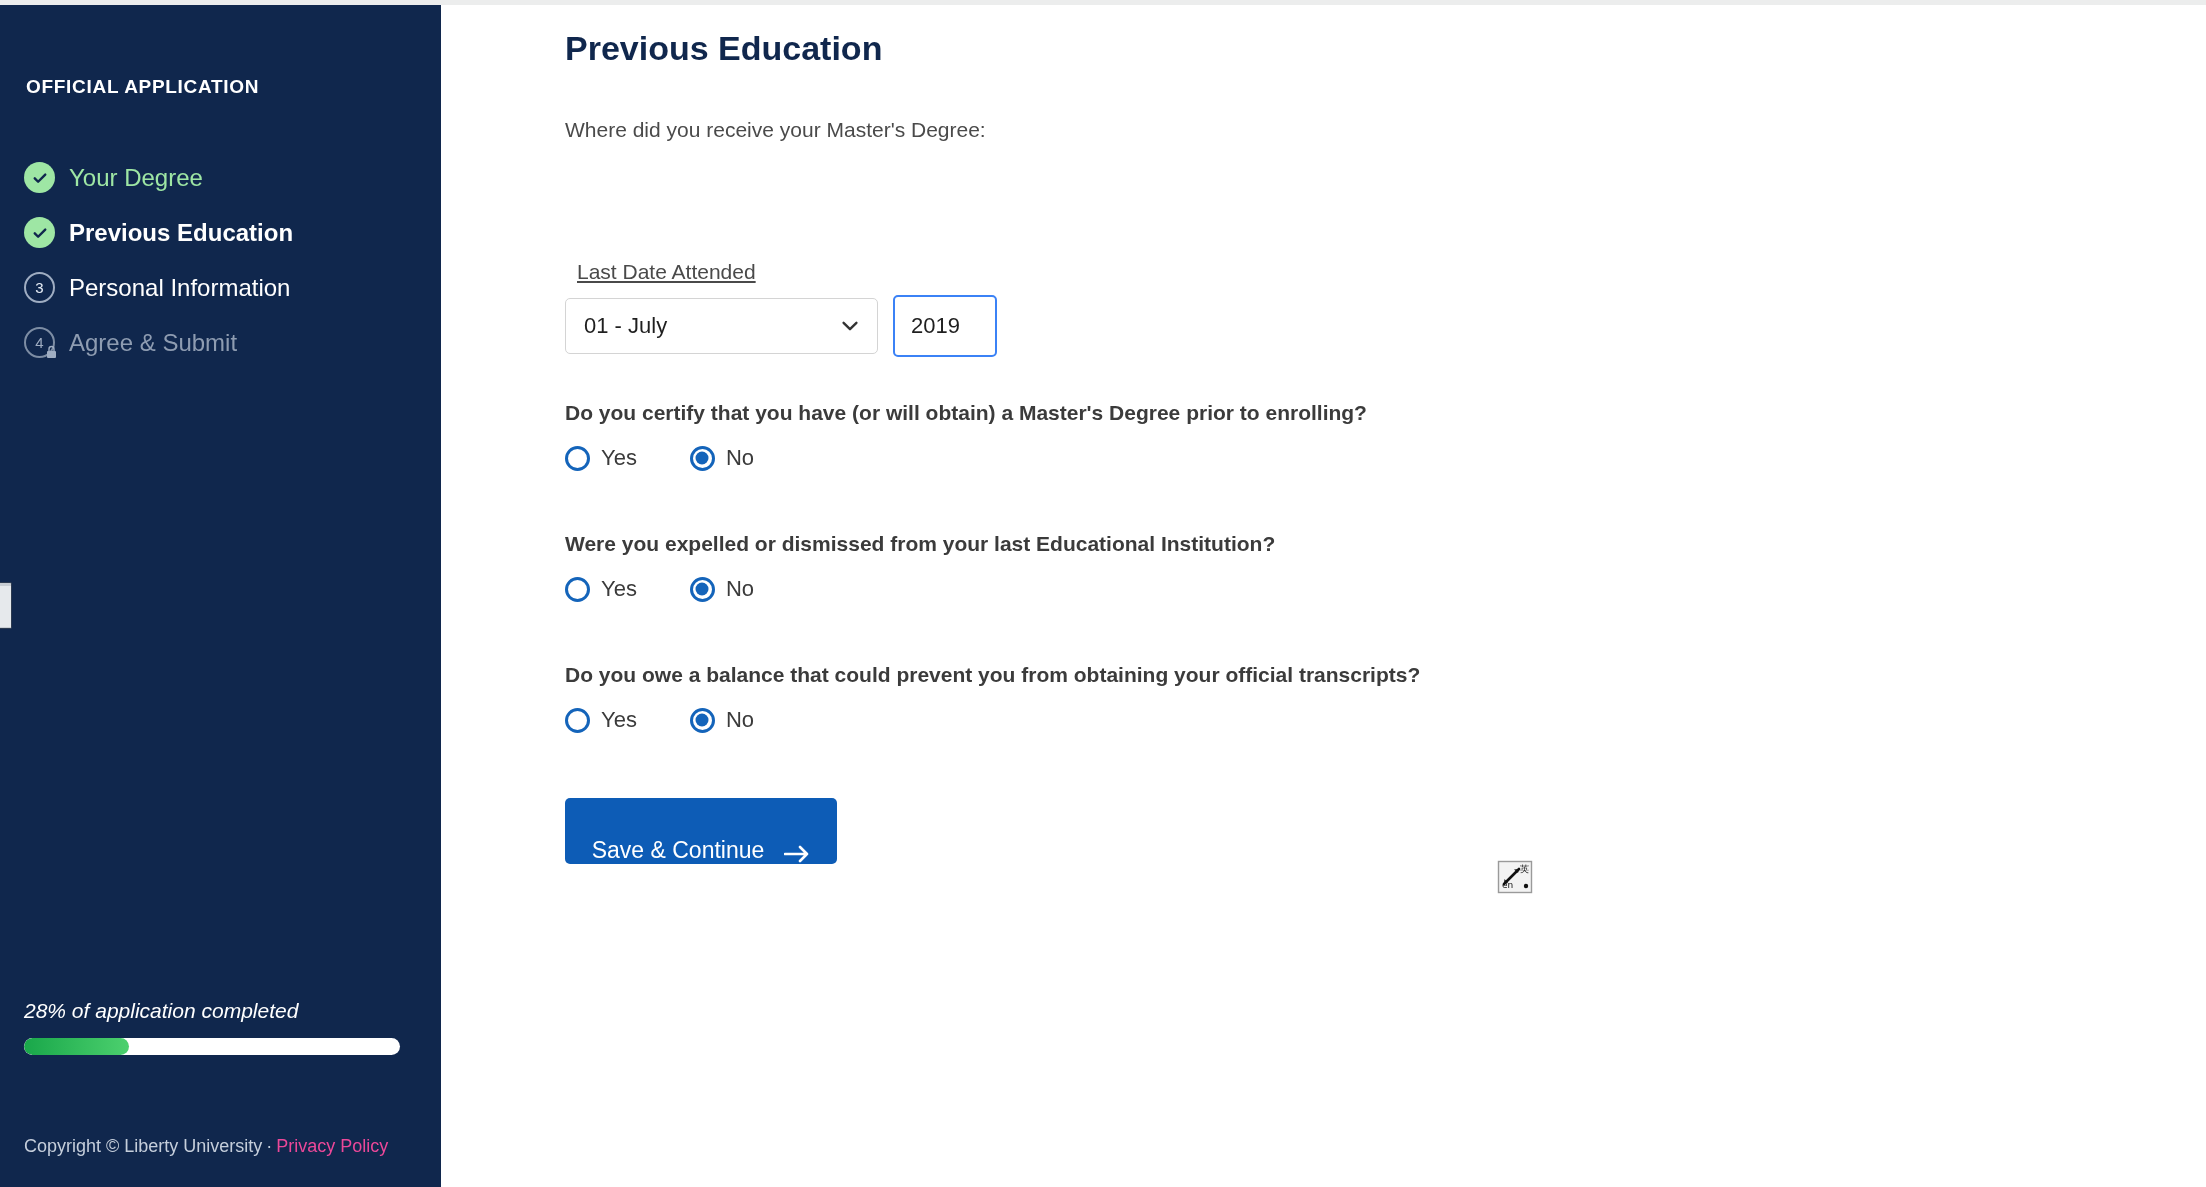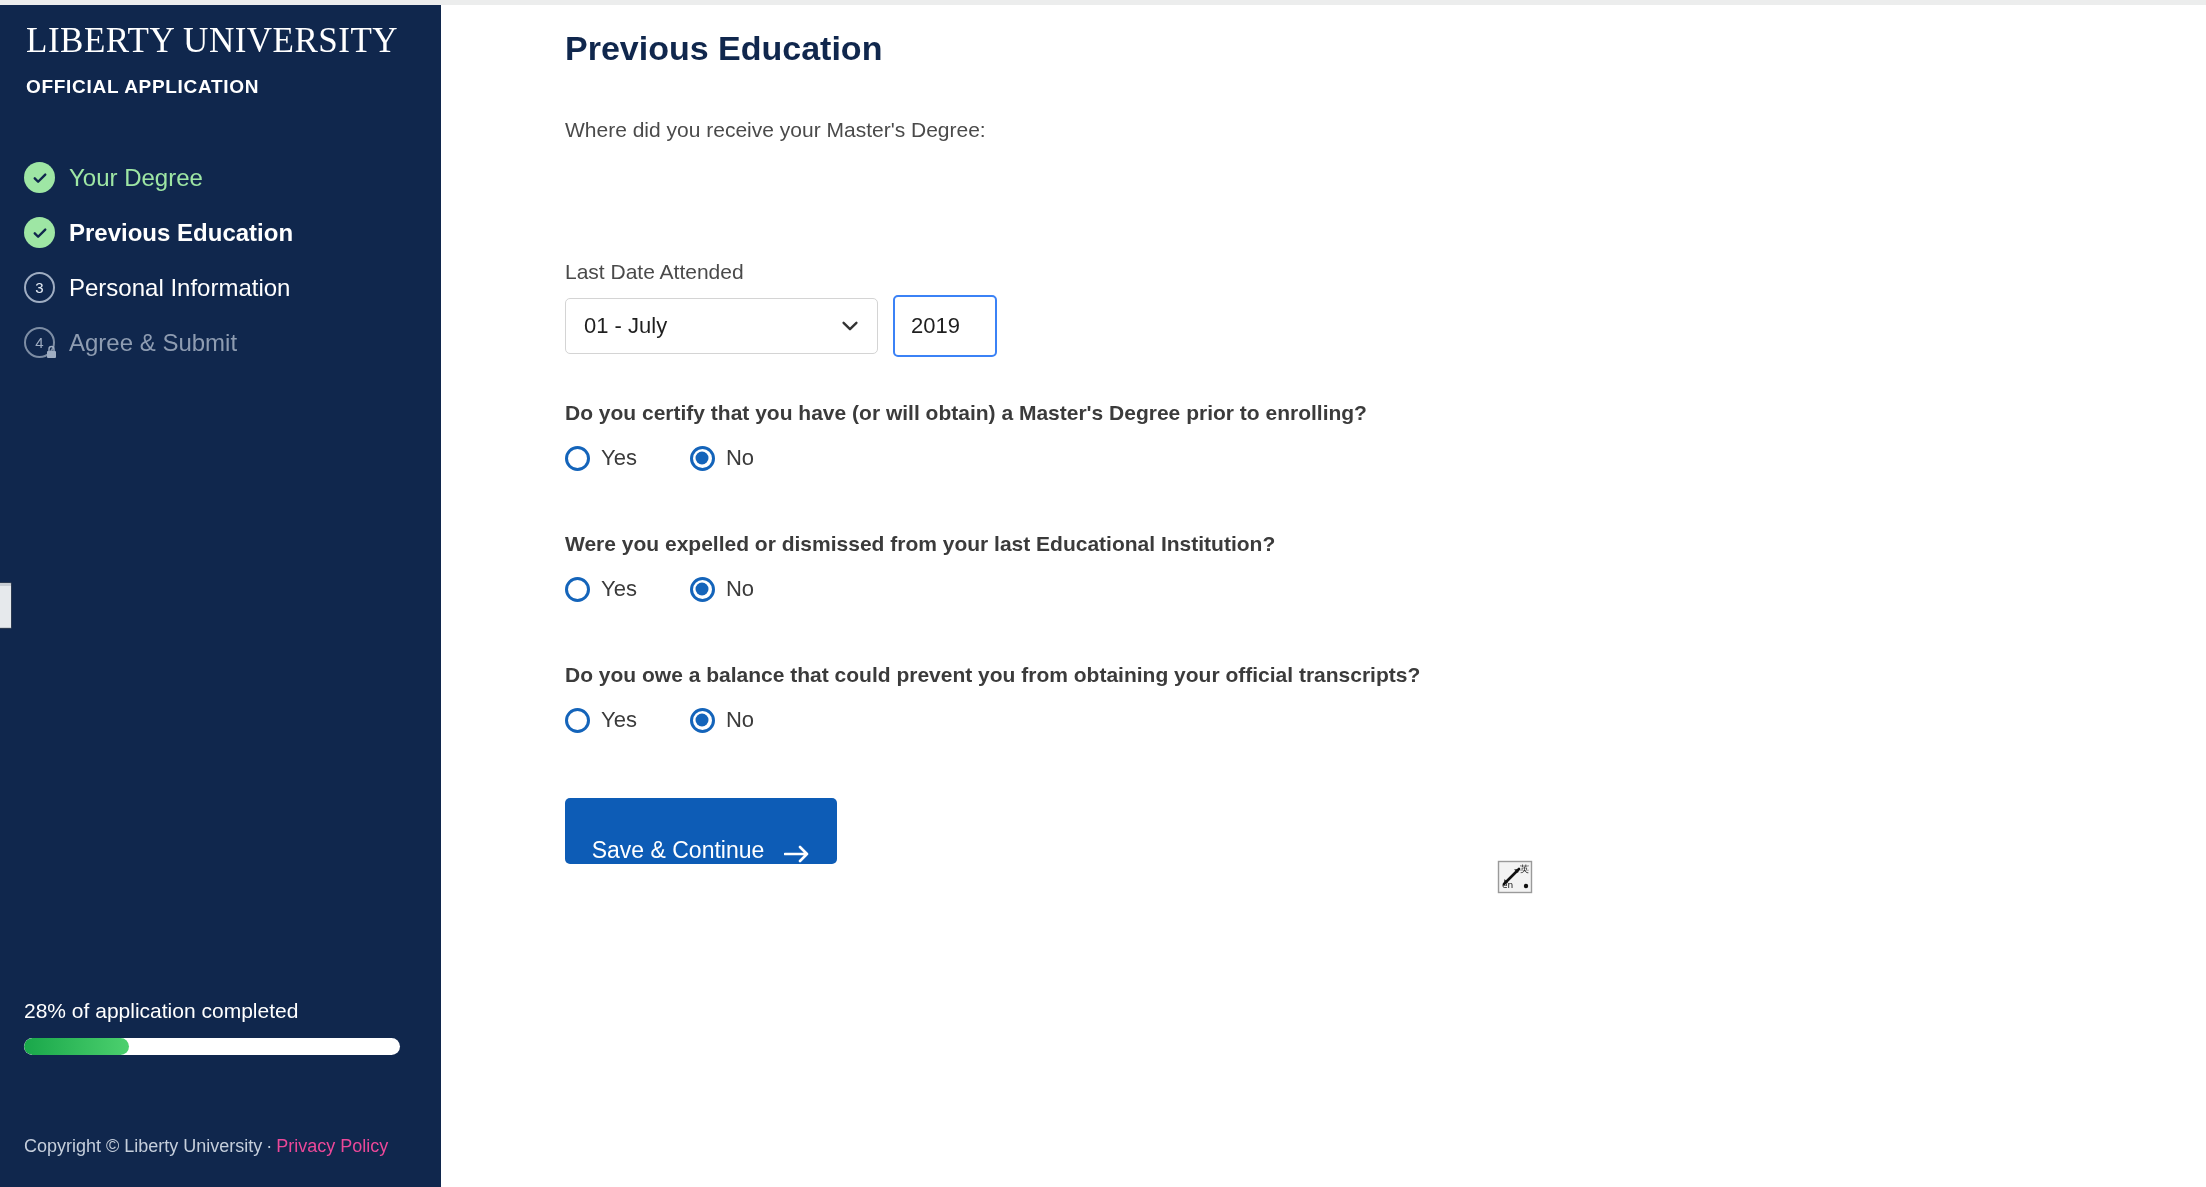--- a/index.html
+++ b/index.html
@@ -132,20 +132,21 @@
   .progress-wrap {
     position: absolute;
     left: 24px; top: 994px;
     width: 380px;
   }
   .progress-text {
     font-size: 21px;
     color: #ffffff;
     margin-bottom: 15px;
     white-space: nowrap;
+    font-style: italic;
   }
   .progress-track {
     width: 376px; height: 17px;
     background: #ffffff;
     border-radius: 9px;
     overflow: hidden;
   }
   .progress-fill {
     height: 17px;
     background: linear-gradient(90deg, #19a74a 0%, #4cd06e 100%);
@@ -179,21 +180,21 @@
     white-space: nowrap;
   }
 
   .field-label {
     position: absolute;
     font-size: 21px;
     color: #4a4a4a;
     white-space: nowrap;
   }
   .label-school { left: 124px; top: 113px; }
-  .label-date   { left: 124px; top: 255px; }
+  .label-date   { left: 136px; top: 255px; text-decoration: underline; }
 
   .school-input {
     position: absolute;
     left: 124px; top: 150px;
     width: 645px; height: 56px;
     border: 1px solid #d4d4d4;
     border-radius: 5px;
     background: #ffffff;
     display: flex;
     align-items: center;
@@ -331,21 +332,20 @@
 </style>
 </head>
 <body>
 
 <div id="app">
 
   <div class="top-strip"></div>
 
   <aside class="sidebar">
 
-    <div class="brand-title">LIBERTY UNIVERSITY</div>
     <div class="brand-sub">OFFICIAL APPLICATION</div>
 
     <nav class="nav">
 
       <div class="nav-item">
         <span class="nav-badge done">
           <svg viewBox="0 0 24 24" fill="none">
               <path d="M5 12.5l4.5 4.5L19 7.5" stroke="#10274d" stroke-width="3.2" stroke-linecap="round" stroke-linejoin="round"></path>
             </svg>
         </span>

